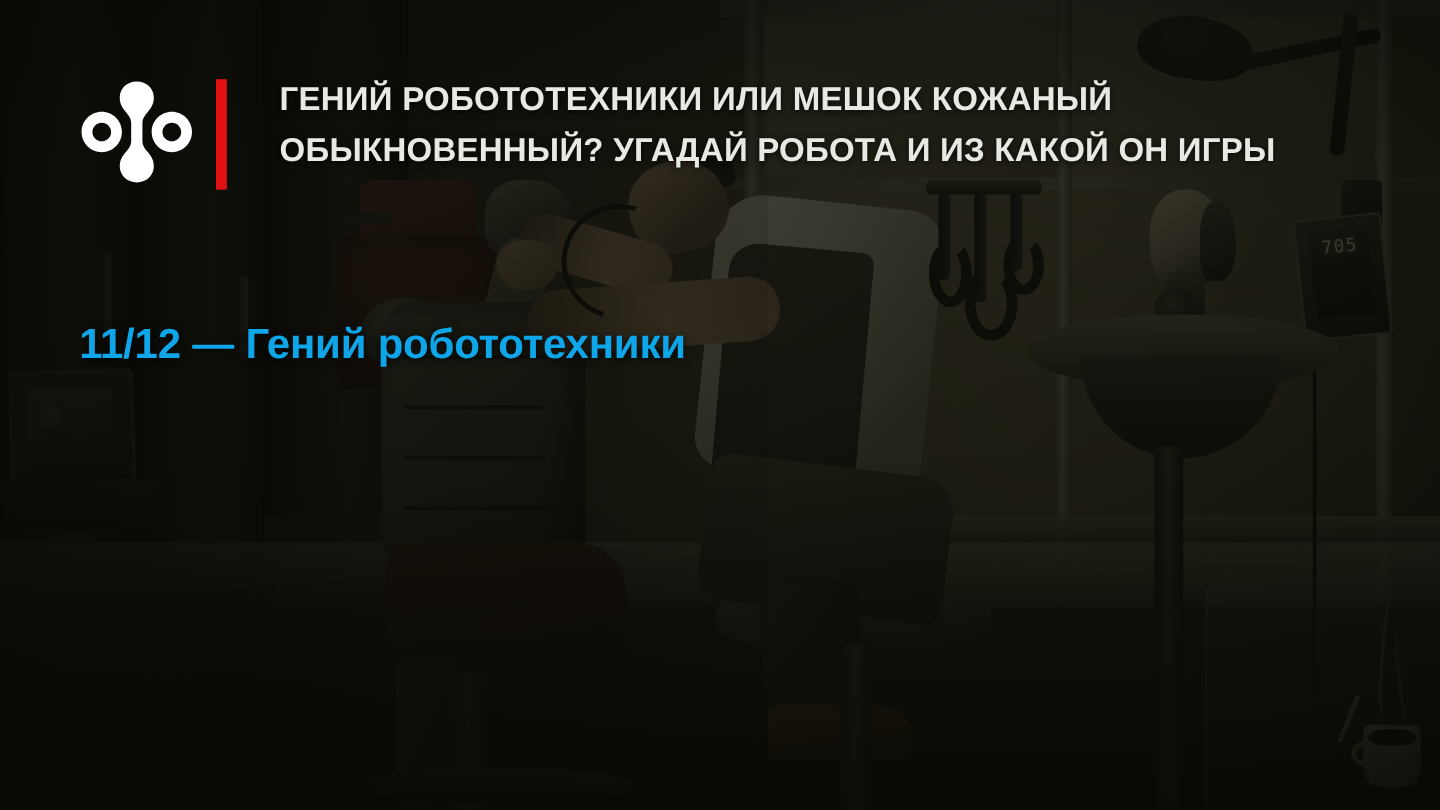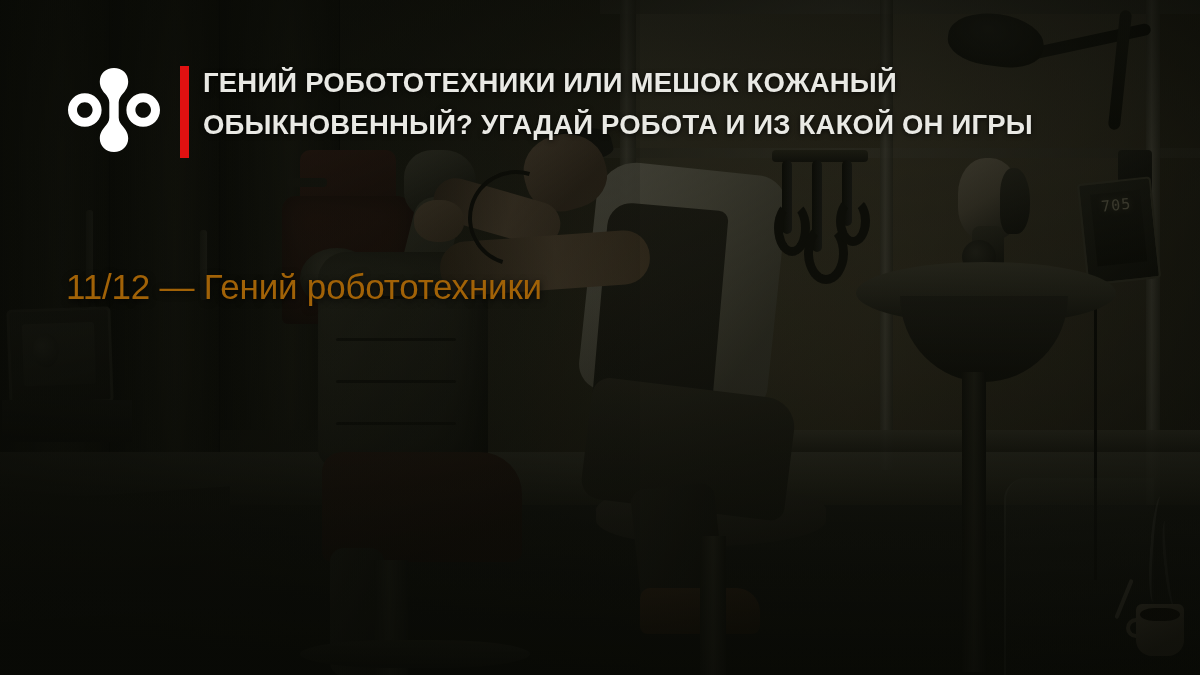--- a/index.html
+++ b/index.html
@@ -399,35 +399,35 @@
   }
   .logo { width: 96px; height: 96px; flex: 0 0 96px; }
   .logo svg { display: block; }
 
   .red-rule {
     width: 9px; height: 92px; background: #e01111;
     margin-left: 18px; margin-top: 4px; flex: 0 0 9px;
   }
 
   .masthead-title {
-    margin-left: 14px;
+    margin-left: 44px;
     font-size: 27.5px;
     font-weight: 700;
     line-height: 1.52;
     letter-spacing: .2px;
     color: #e9e9e4;
     text-transform: uppercase;
     max-width: 930px;
     text-shadow: 0 1px 5px rgba(0,0,0,.75);
   }
 
   .headline {
     position: absolute; left: 66px; top: 267px;
-    font-size: 35px; font-weight: 400;
-    color: #a16207;
+    font-size: 35px; font-weight: 700;
+    color: #0ea5e9;
     letter-spacing: -.2px;
     text-shadow: 0 2px 7px rgba(0,0,0,.80);
     white-space: nowrap;
   }
 
   .body-copy {
     position: absolute; left: 66px; top: 347px;
     width: 1014px;
     font-size: 25.5px;
     font-weight: 700;

